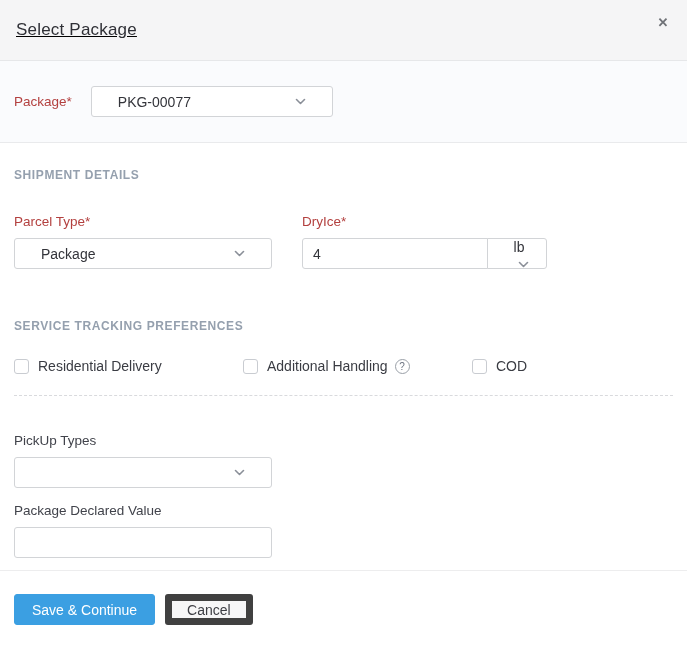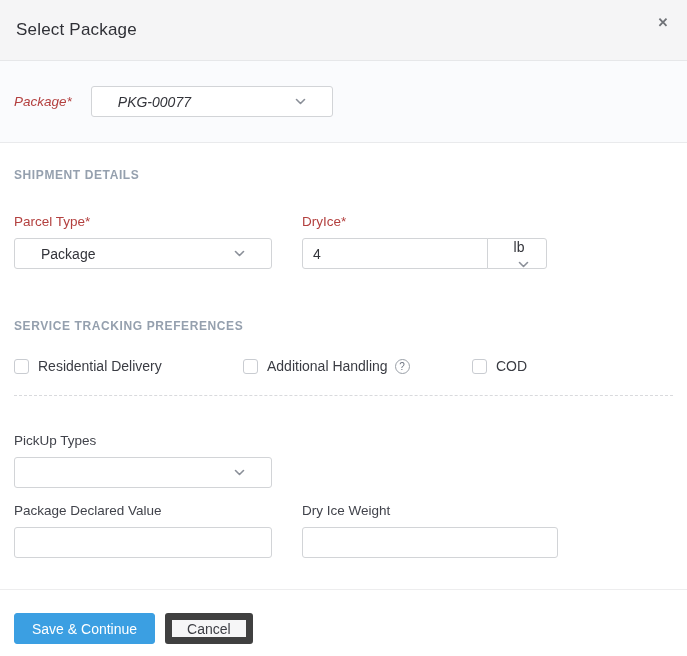--- a/index.html
+++ b/index.html
@@ -2,29 +2,29 @@
 <html><head>
 <meta charset="utf-8">
 <style>
   * { margin:0; padding:0; box-sizing:border-box; }
   html,body { width:687px; height:656px; background:#fff; overflow:hidden;
               font-family:"Liberation Sans", sans-serif; }
   .modal { position:relative; width:687px; height:656px; background:#fff; }
 
   
   .mheader { height:61px; background:#f5f5f6; border-bottom:1px solid #e6e7e9;
-             display:flex; align-items:center; padding:16px 16px; }
+             display:flex; align-items:center; padding:16px 16px;text-decoration:underline; }
   .mtitle { font-size:17px; color:#2f3036; font-weight:400; letter-spacing:.2px; }
   .close-btn { position:absolute; top:13px; right:14px; width:20px; height:20px;
                background:none; border:none; color:#6f7277; font-size:13px; font-weight:bold;
                cursor:pointer; line-height:20px; text-align:center; }
 
   
   .pkg-band { height:82px; background:#fafbfd; border-bottom:1px solid #e9eaec;
-              display:flex; align-items:center; padding:0 14px;font-style:italic; }
+              display:flex; align-items:center; padding:0 14px; }
   .pkg-band .flabel { margin-right:19px; }
 
   .flabel { font-size:13.5px; color:#41434b; display:block; }
   .flabel.req { color:#b3403f; }
 
   
   .sel { background:#fff; border:1px solid #d2d4d7; border-radius:3px; height:31px;
          display:flex; align-items:center; padding:0 26px; cursor:pointer; }
   .sel .sval { font-size:14px; color:#33343a; flex:1; white-space:nowrap; overflow:hidden; }
   .chev { display:flex; align-items:center; margin-left:8px; }
@@ -62,21 +62,21 @@
   .help-ic { width:15px; height:15px; border:1px solid #9aa0a8; border-radius:50%;
              color:#6b7280; font-size:10px; line-height:13px; text-align:center;
              margin-left:7px; cursor:pointer; flex:none; }
 
   .dashed-div { border:none; border-top:1px dashed #d9dadd; margin-top:21px; }
 
   .frow.labels-top { margin-top:37px; }
   .frow.labels-mid { margin-top:15px; }
 
   
-  .mfooter { position:absolute; left:0; right:0; bottom:0; height:67px;
+  .mfooter { position:absolute; left:0; right:0; bottom:0; height:86px;
              border-top:1px solid #ededee; padding:23px 14px 4px; display:flex; }
   .btn { height:31px; border-radius:3px; font-size:14px; cursor:pointer;
          font-family:"Liberation Sans", sans-serif; }
   .btn-primary { background:#3b9fe2; border:1px solid #3b9fe2; color:#fff; padding:0 17px; }
   .btn-default { background:#f6f6f7; border:7px solid #404040; color:#3d3e44;
                  padding:0 15px; margin-left:10px; }
 </style>
 </head>
 <body>
 
@@ -163,24 +163,20 @@
           </span>
         </div>
       </div>
     </div>
 
     <div class="frow labels-mid">
       <div class="col1">
         <label class="flabel">Package Declared Value</label>
         <input class="tinput" value="" style="">
       </div>
-      <div class="col2b">
-        <label class="flabel">Dry Ice Weight</label>
-        <input class="tinput" value="" style="">
-      </div>
     </div>
 
   </div>
 
   <div class="mfooter">
     <button class="btn btn-primary">Save &amp; Continue</button>
     <button class="btn btn-default">Cancel</button>
   </div>
 
 </div>

